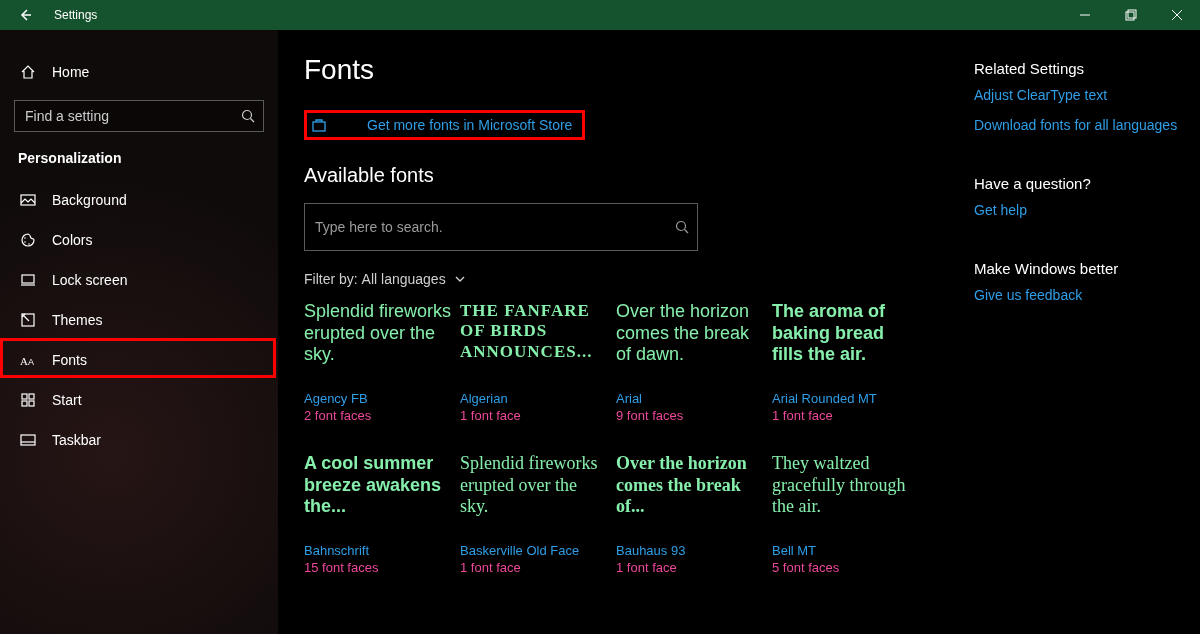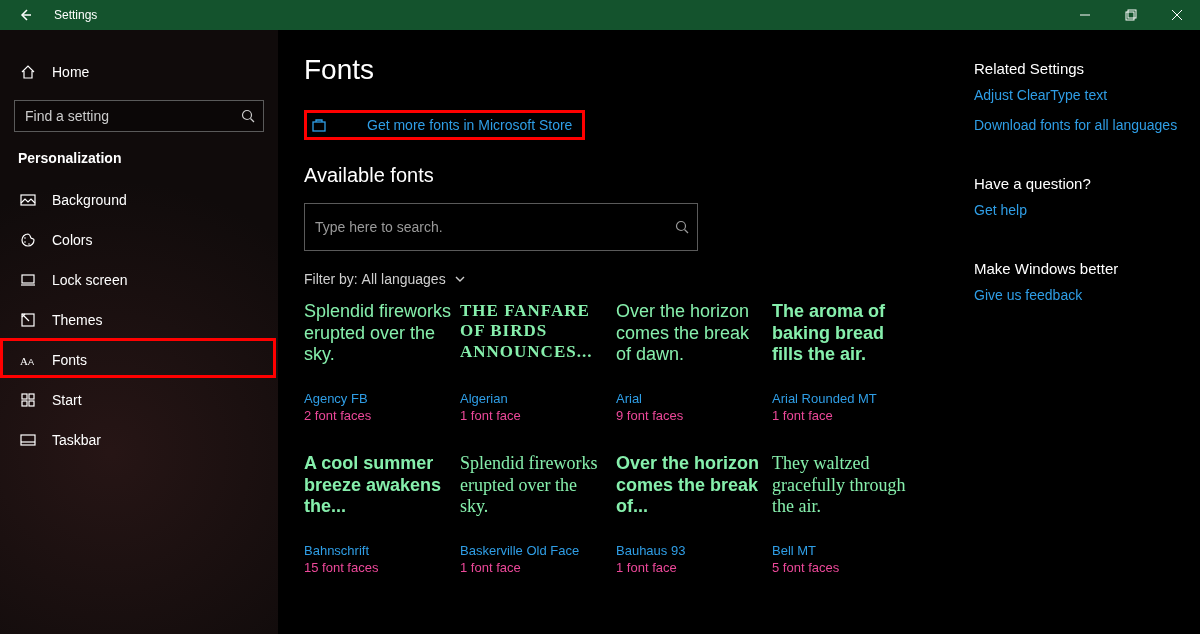--- a/index.html
+++ b/index.html
@@ -145,21 +145,21 @@
   .side-link { color: #2f9ee6; font-size: 14px; display:block; margin-bottom: 14px; }
   .side-section { margin-bottom: 42px; }
 
   
   .f-agency { font-family: "Agency FB", sans-serif; font-stretch: condensed; }
   .f-algerian { font-family: "Algerian", serif; font-weight: bold; text-transform: uppercase; letter-spacing:1px; font-size:17px; }
   .f-arial { font-family: Arial, sans-serif; }
   .f-arialround { font-family: "Arial Rounded MT Bold", Arial, sans-serif; font-weight: bold; }
   .f-bahn { font-family: "Bahnschrift", Arial, sans-serif; font-weight: 600; }
   .f-basker { font-family: "Baskerville Old Face", Georgia, serif; }
-  .f-bauhaus { font-family: Liberation Sans, sans-serif; font-weight: bold; }
+  .f-bauhaus { font-family: Liberation Serif, serif; font-weight: bold; }
   .f-bell { font-family: "Bell MT", Georgia, serif; }
   svg { display:block; }
 </style>
 </head>
 <body>
 
 <div class="titlebar">
   <span class="back">
     <svg width="14" height="14" viewBox="0 0 14 14">
         <path d="M9 2 L4 7 L9 12" stroke="#fff" stroke-width="1.5" fill="none"></path>

